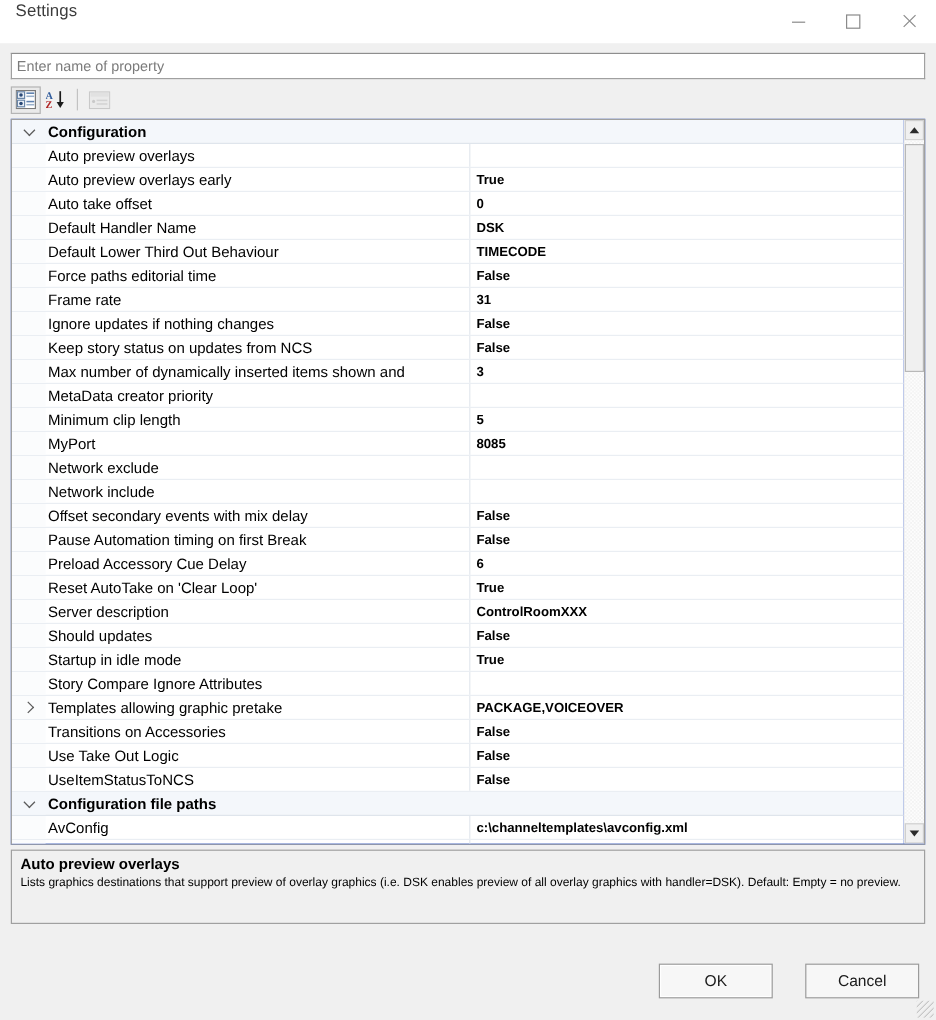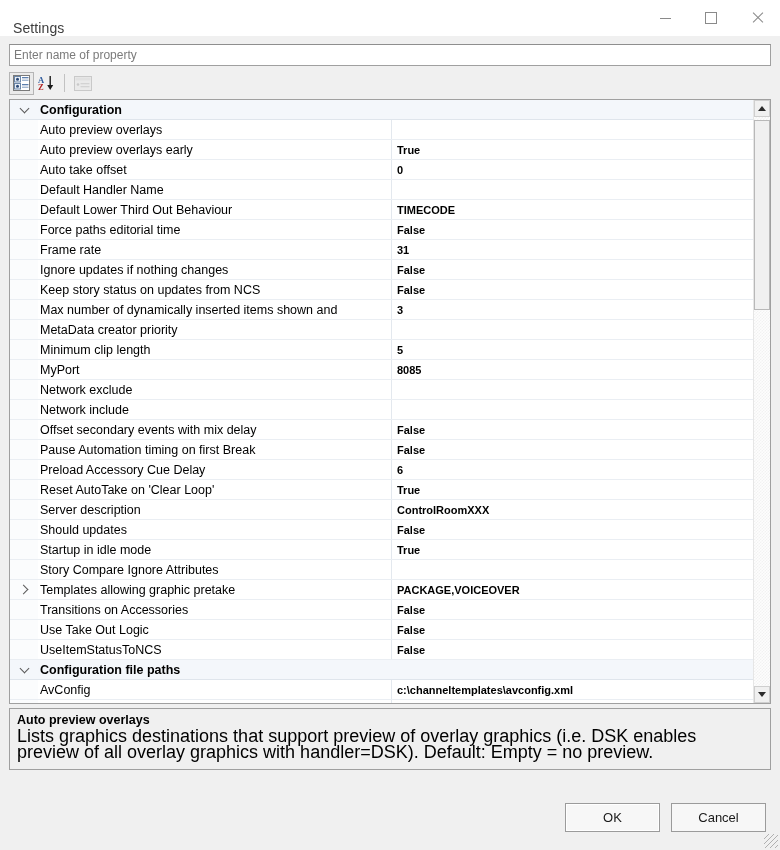--- a/index.html
+++ b/index.html
@@ -15,21 +15,21 @@
     color: #000;
     overflow: hidden;
     position: relative;
   }
 
   
   .titlebar {
     height: 36px;
     background: #ffffff;
     display: flex;
-    align-items: flex-end;
+    align-items: flex-start;
     position: relative;
   }
   .title-text {
     padding-left: 13px;
     font-size: 14px;
     color: #3c3c3c;
     letter-spacing: .1px;
   }
   .win-controls {
     position: absolute;
@@ -240,21 +240,21 @@
     background: #f0f0f0;
     box-sizing: border-box;
     padding: 4px 7px 0 7px;
   }
   .desc-title {
     font-weight: bold;
     font-size: 12.5px;
     margin-bottom: 1px;
   }
   .desc-body {
-    font-size: 18px;
+    font-size: 10px;
     line-height: 16px;
   }
 
   
   .button-bar {
     position: absolute;
     left: 0;
     bottom: 0;
     width: 780px;
     height: 57px;
@@ -265,21 +265,21 @@
     width: 95px;
     height: 29px;
     background: #f7f7f7;
     border: 1px solid #9b9b9b;
     font-family: "Liberation Sans", sans-serif;
     font-size: 13px;
     color: #1a1a1a;
     box-sizing: border-box;
     cursor: default;
   }
-  .dlg-btn.ok     { right: 120px; box-shadow: inset 0 0 0 1px #fff; }
+  .dlg-btn.ok     { right: 136px; box-shadow: inset 0 0 0 1px #fff; }
   .dlg-btn.cancel { right: 14px; }
 
   .grip {
     position: absolute;
     right: 2px; bottom: 2px;
     width: 14px; height: 14px;
     background-image:
       linear-gradient(135deg, transparent 45%, #b0b0b0 45%, #b0b0b0 55%, transparent 55%);
     background-size: 5px 5px;
   }
@@ -365,20 +365,21 @@
       <div class="row">
         <div class="gutter"></div>
         <div class="name-cell">Auto take offset</div>
         <div class="splitter"></div>
         <div class="value-cell">0</div>
       </div>
       <div class="row">
         <div class="gutter"></div>
         <div class="name-cell">Default Handler Name</div>
         <div class="splitter"></div>
+        <div class="value-cell">DSK</div>
       </div>
       <div class="row">
         <div class="gutter"></div>
         <div class="name-cell">Default Lower Third Out Behaviour</div>
         <div class="splitter"></div>
         <div class="value-cell">TIMECODE</div>
       </div>
       <div class="row">
         <div class="gutter"></div>
         <div class="name-cell">Force paths editorial time</div>

